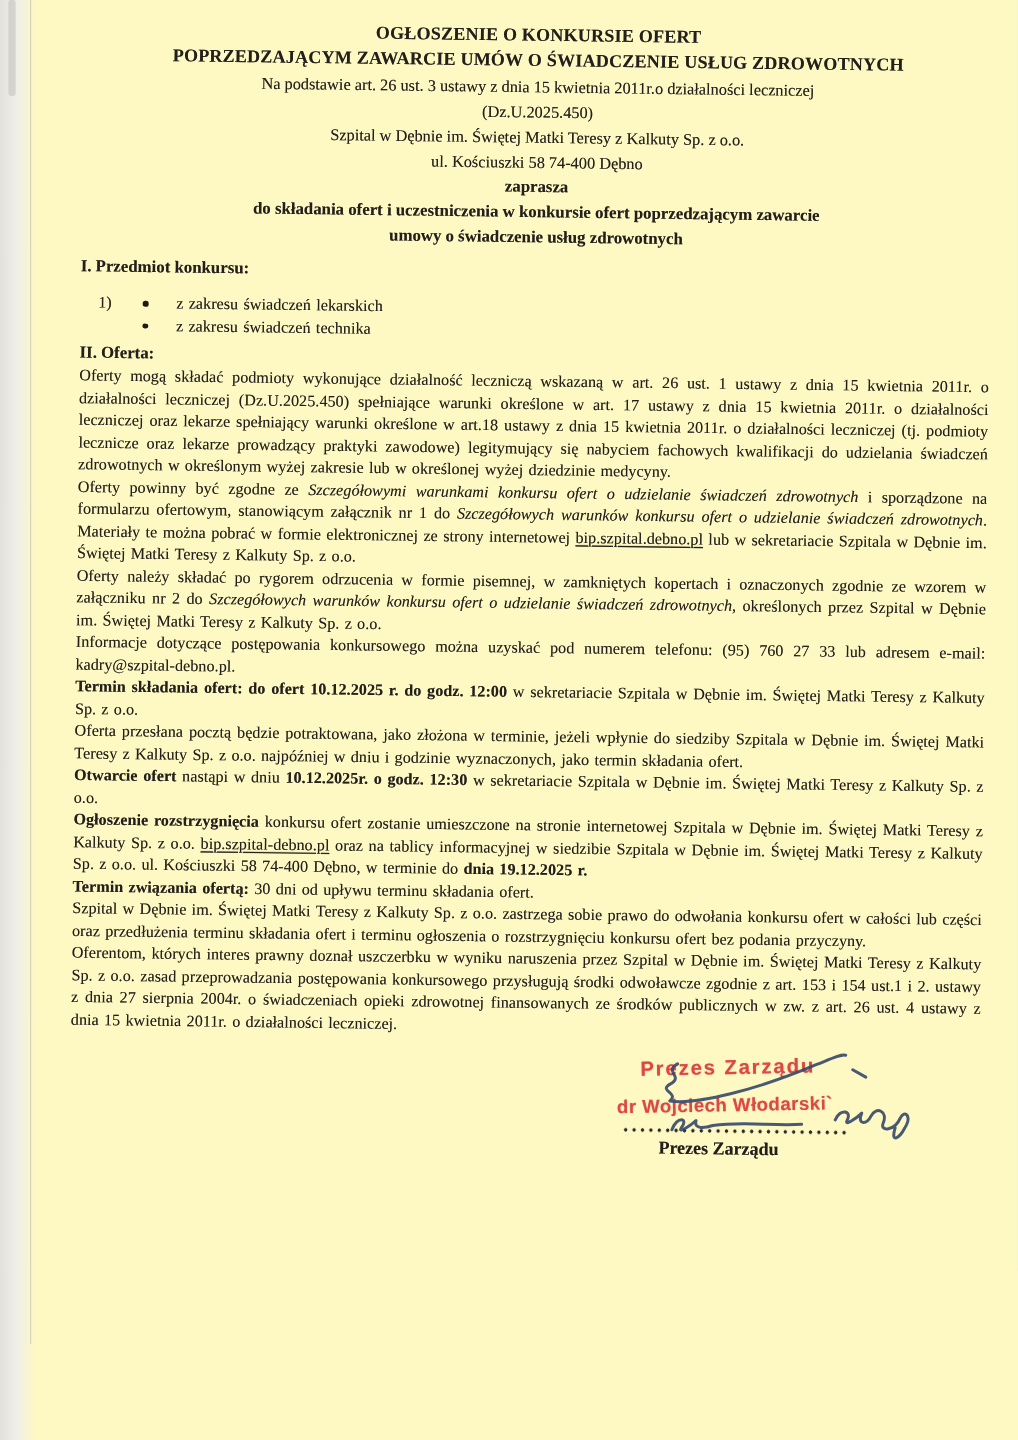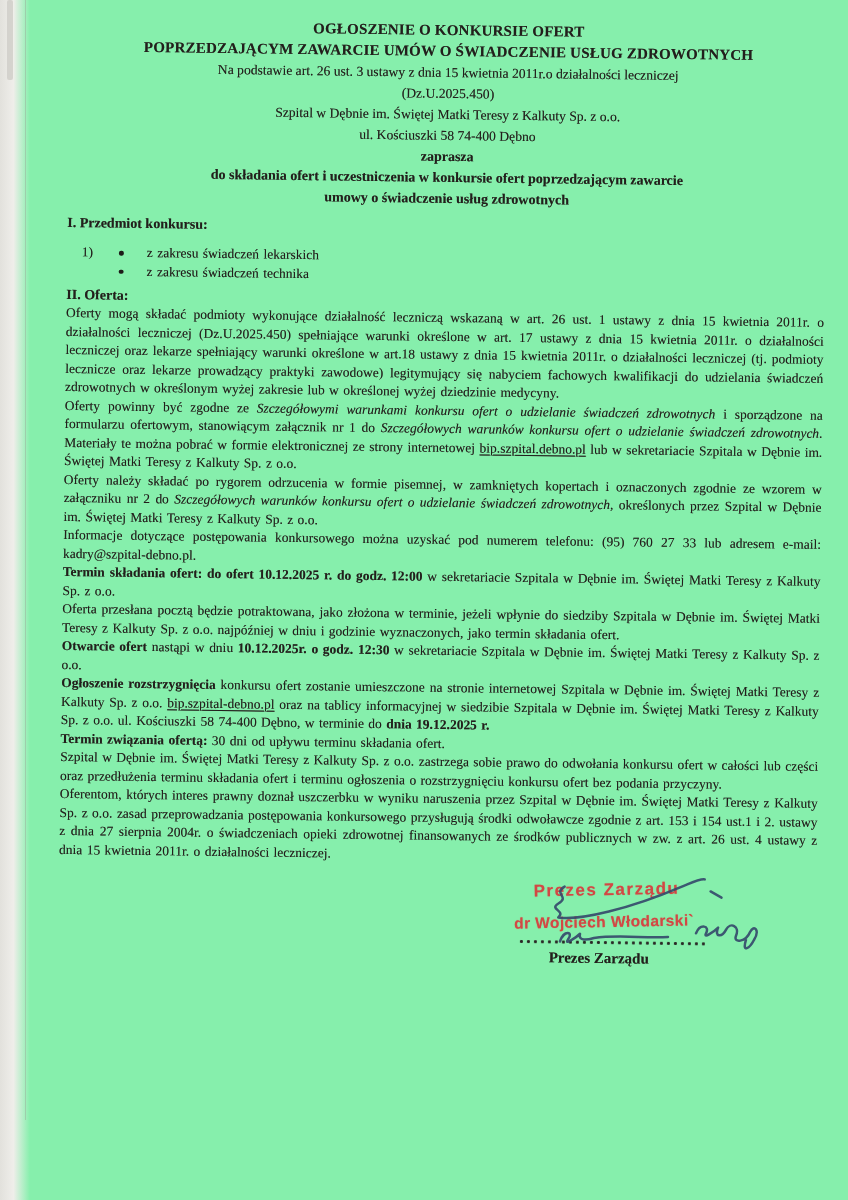--- a/index.html
+++ b/index.html
@@ -1,17 +1,17 @@
 <!DOCTYPE html>
 <html lang="pl" style="--stamp-red: #d93a3c; --ink-blue: #35486b;"><head>
 <meta charset="utf-8">
 <style>
   html,body{margin:0;padding:0;}
   body{width:848px;height:1200px;overflow:hidden;background:#e9e8e4;}
-  .page{position:relative;width:848px;height:1200px;background:#86efac;
+  .page{position:relative;width:848px;height:1200px;background:#fef9c3;
         font-family:"Liberation Serif","DejaVu Serif",serif;color:#221f1c;}
   
   .edge-strip{position:absolute;left:0;top:0;width:30px;height:100%;
     background:linear-gradient(to right,#e2e1dc 0%,#efeeea 45%,rgba(249,249,246,0) 100%);}
   .edge-line{position:absolute;left:25px;top:0;width:1px;height:1120px;background:rgba(150,147,140,.35);}
   .edge-notch{position:absolute;left:7px;top:0;width:6px;height:80px;background:#c8c6c0;opacity:.65;border-radius:2px;}
 
   .content{position:absolute;left:70px;top:15px;width:758px;
            transform:rotate(0.75deg);transform-origin:0 0;
            text-shadow:0 0 .4px rgba(45,40,34,.55);}

